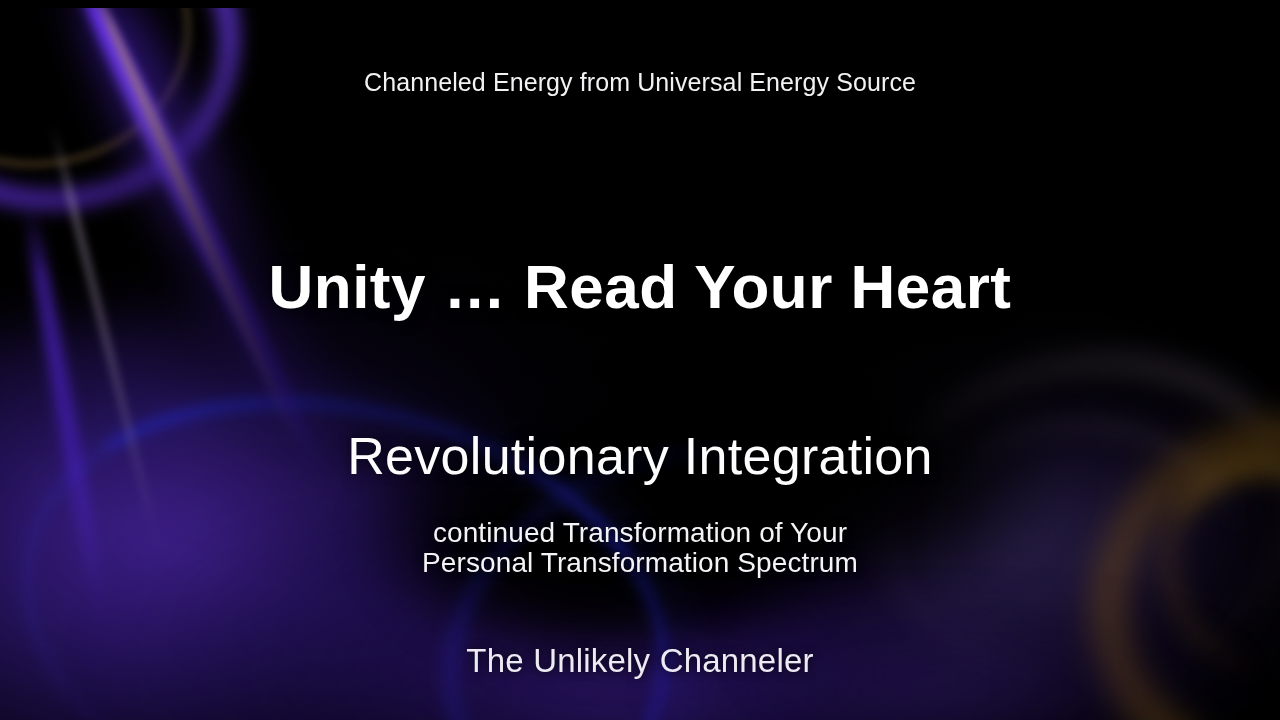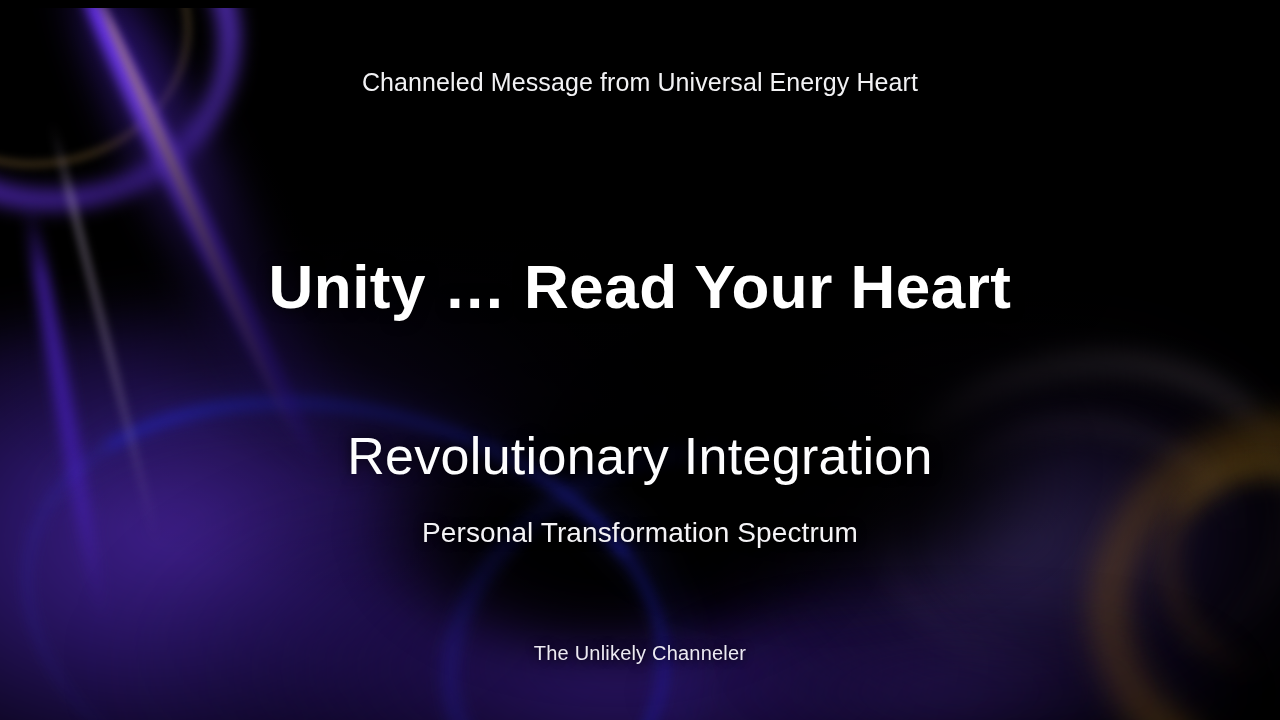--- a/index.html
+++ b/index.html
@@ -412,21 +412,21 @@
 
   .subtitle .line {
     display: block;
   }
 
   .byline {
     position: absolute;
     left: 0;
     right: 0;
     top: 642px;
-    font-size: 20px;
+    font-size: 33px;
     font-weight: 300;
     letter-spacing: 0.2px;
     color: #eceaf2;
     text-shadow: 0 0 10px rgba(0,0,0,0.8);
   }
 </style>
 </head>
 <body>
 
 <div class="stage">
@@ -460,26 +460,27 @@
     <div class="filament fil-second"></div>
 
     <div class="smear-bottom"></div>
 
     <div class="vignette"></div>
     <div class="letterbox-top"></div>
   </div>
 
   <div class="content">
 
-    <div class="eyebrow">Channeled Message from Universal Energy Heart</div>
+    <div class="eyebrow">Channeled Energy from Universal Energy Source</div>
 
     <h1 class="main-title">Unity … Read Your Heart</h1>
 
     <h2 class="section-title">Revolutionary Integration</h2>
 
     <div class="subtitle">
+      <span class="line">continued Transformation of Your</span>
       <span class="line">Personal Transformation Spectrum</span>
     </div>
 
     <div class="byline">The Unlikely Channeler</div>
   </div>
 
 </div>
 
 </body></html>

